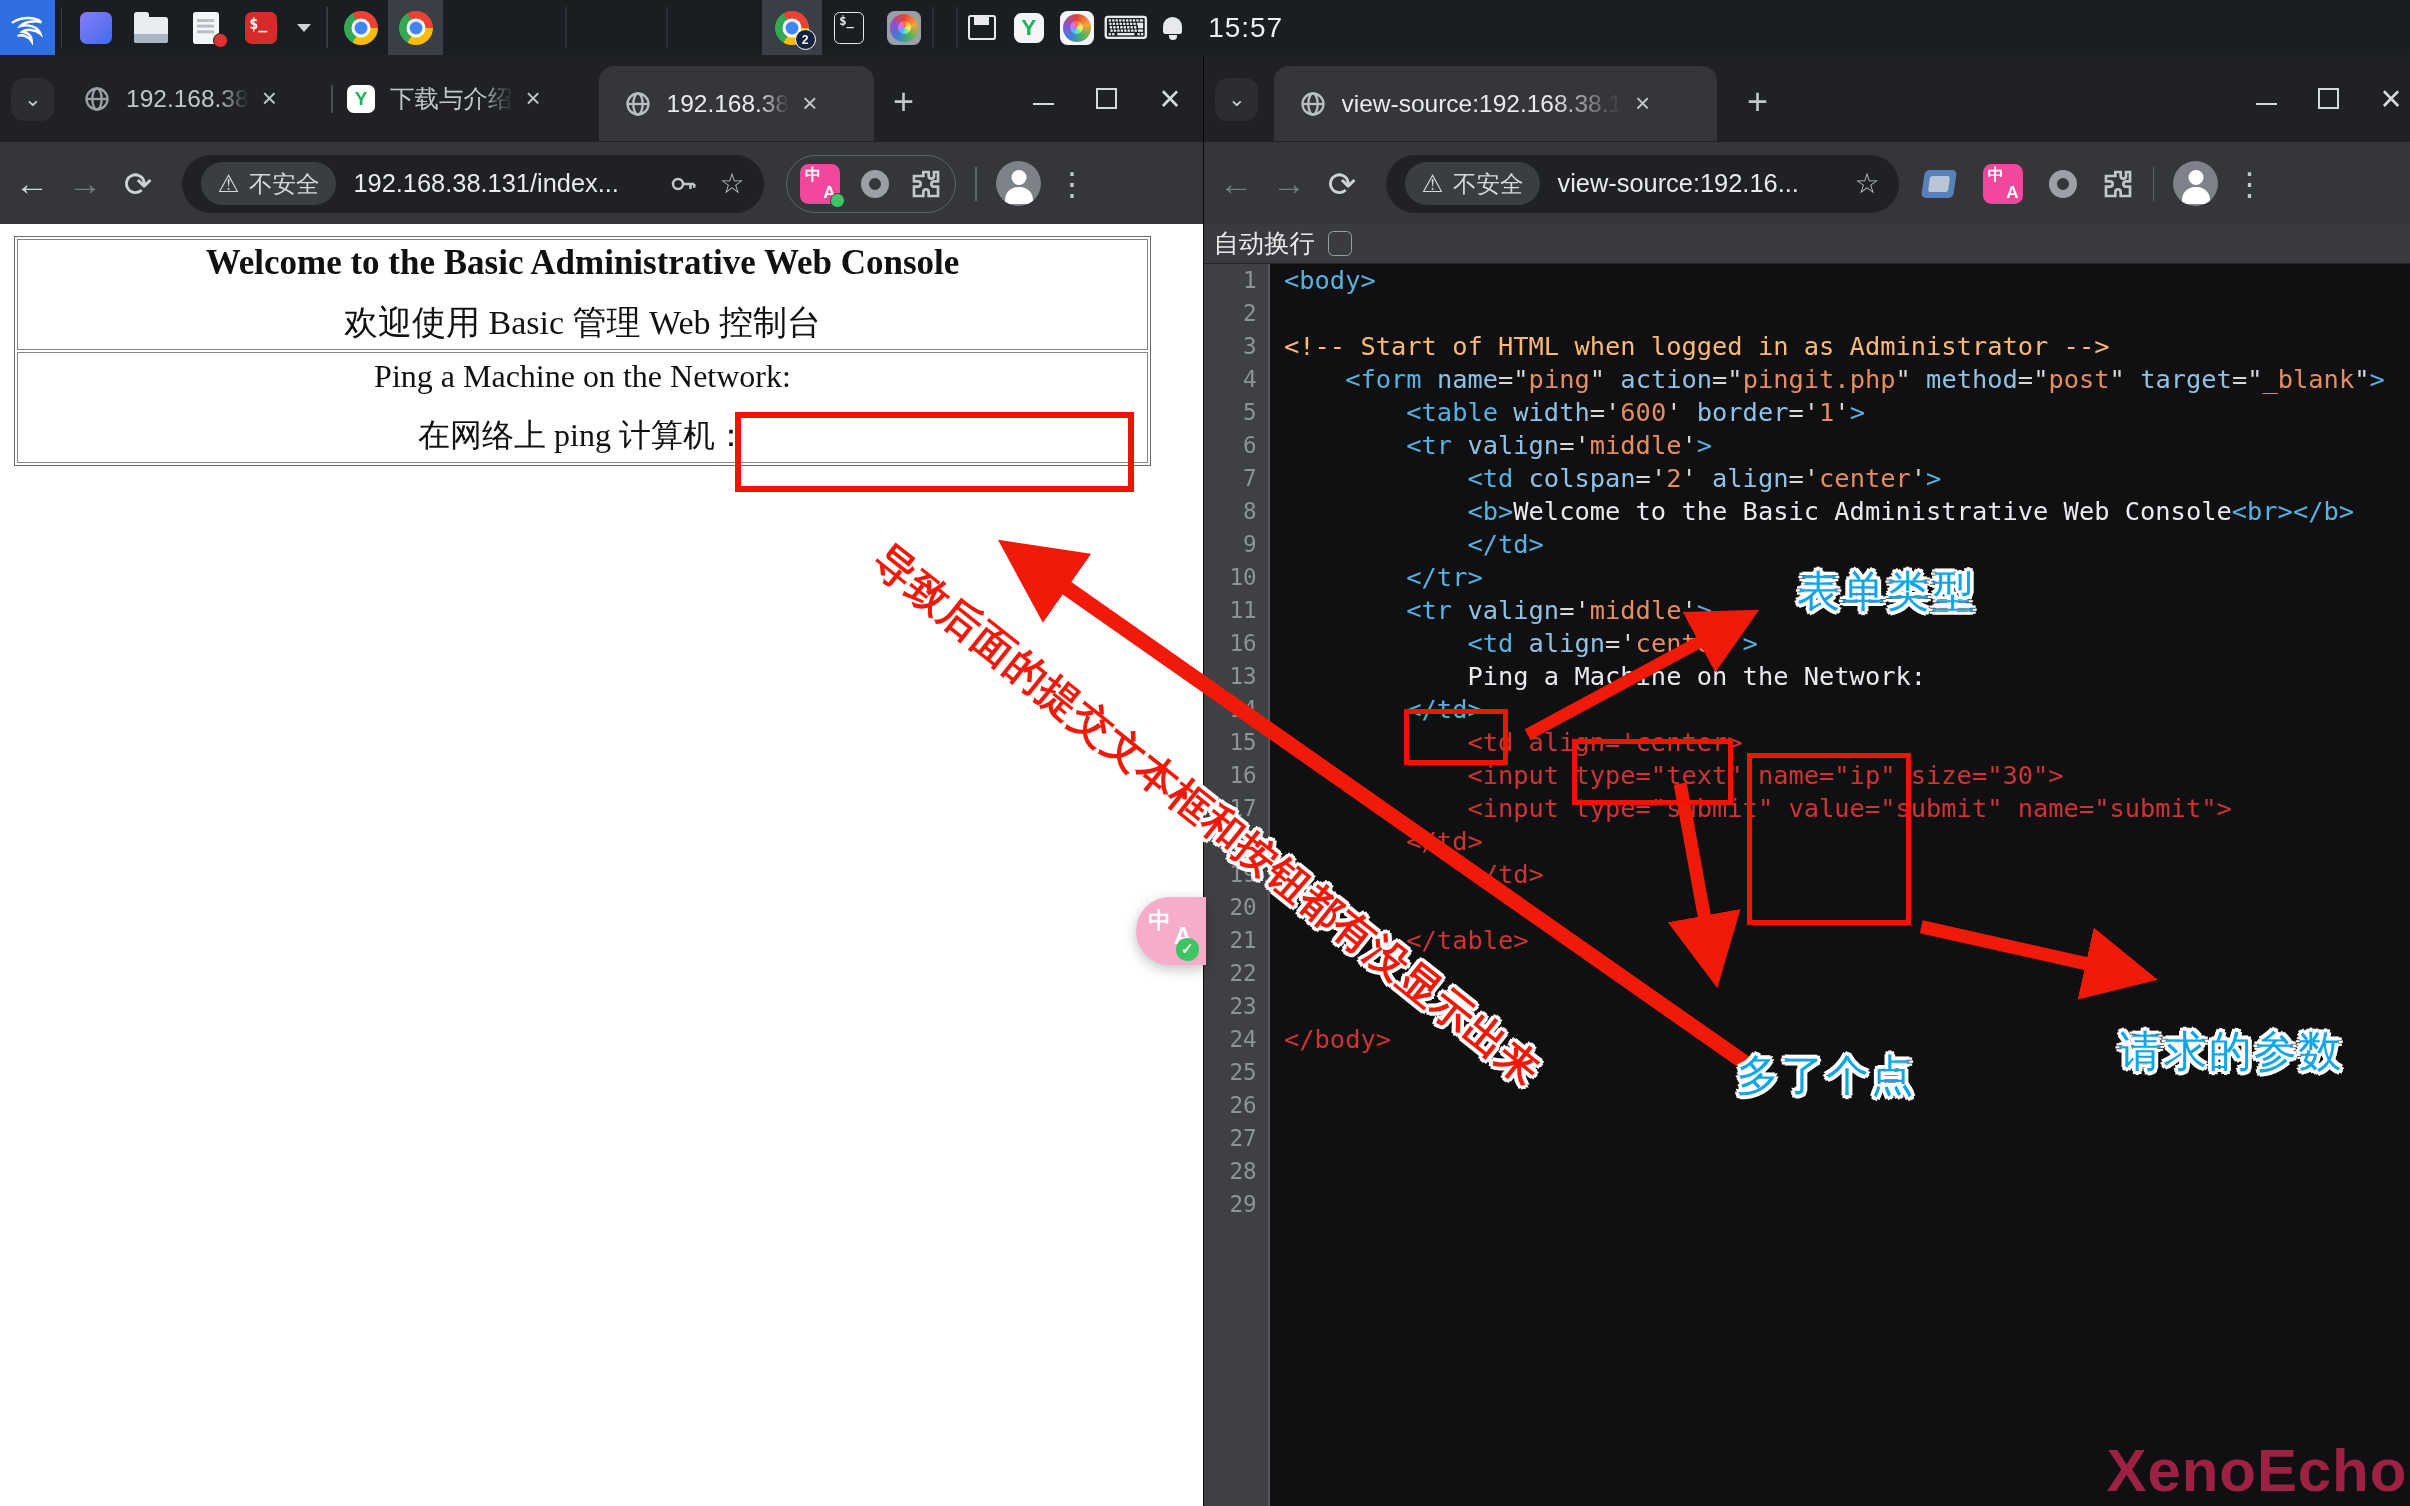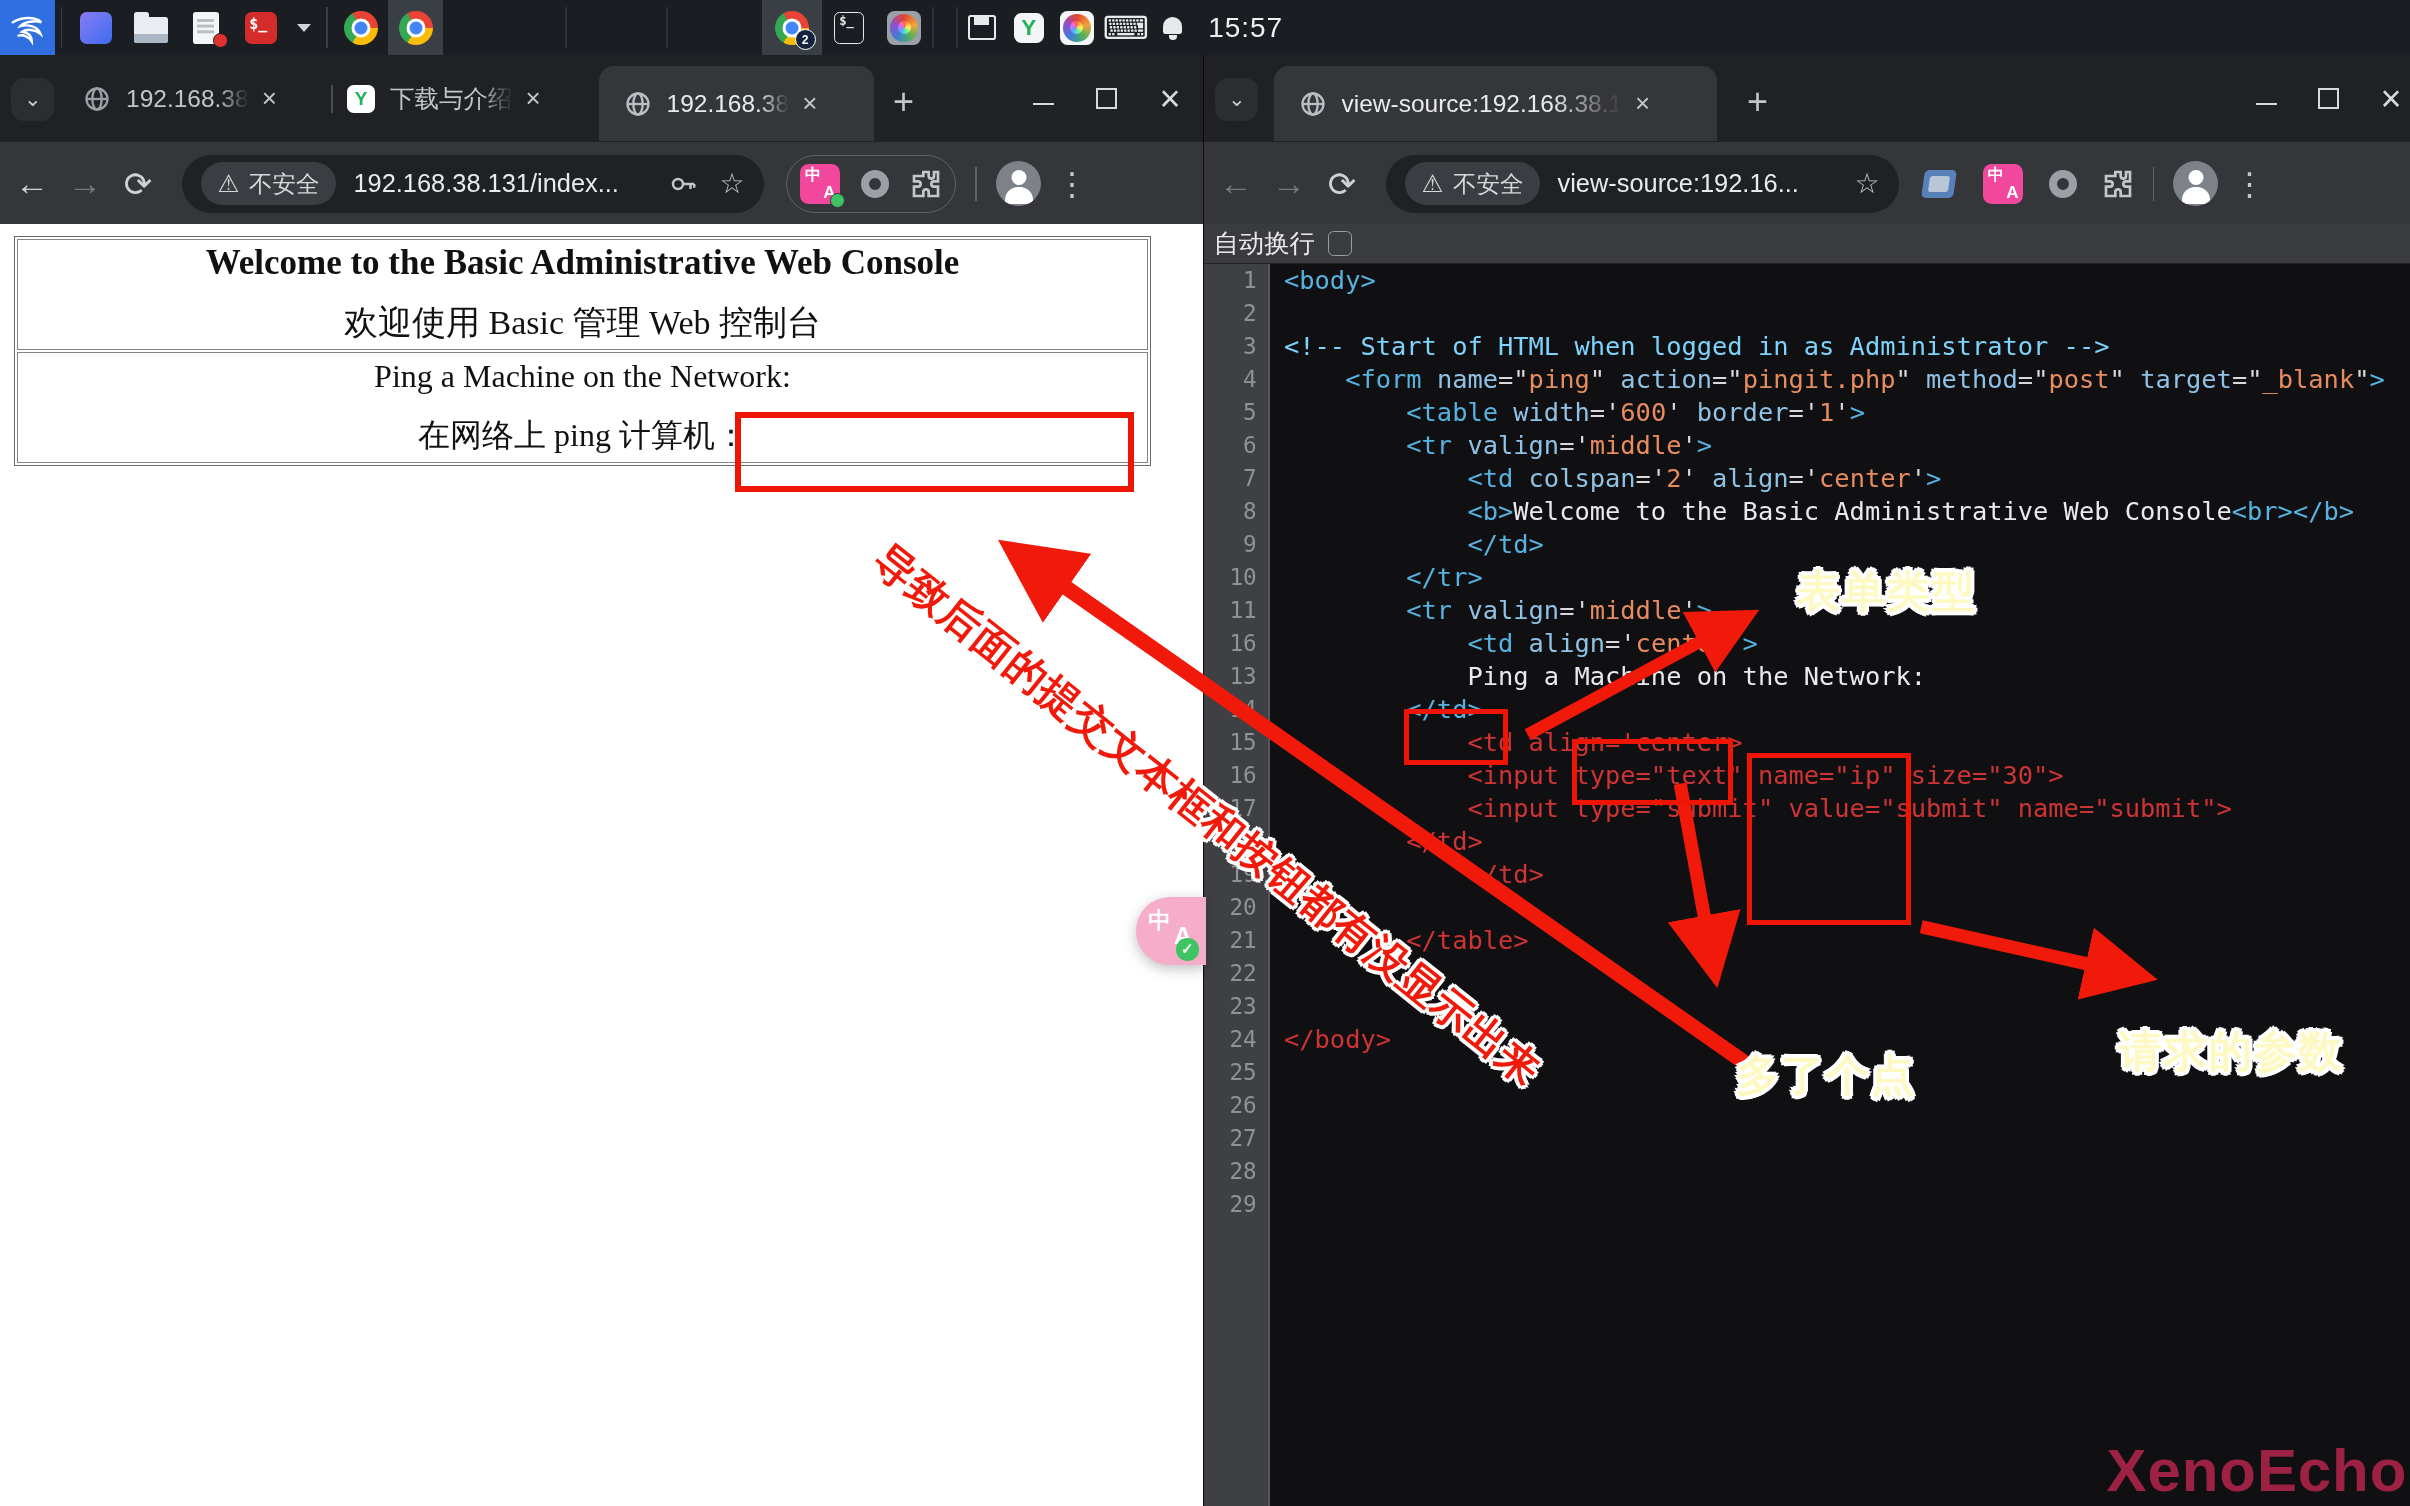--- a/index.html
+++ b/index.html
@@ -103,28 +103,28 @@
   .srcview { position:absolute; left:0; top:209px; right:0; bottom:0; background:#101013; overflow:hidden; }
   .gutter { position:absolute; left:0; top:0; bottom:0; width:66px; background:#3f4043; border-right:2.8px solid #54565a; }
   .gutter .ln { height:33px; line-height:33px; text-align:right; padding-right:11.3px; color:#8f9296; font-family:"DejaVu Sans Mono",monospace; font-size:22.6px; }
   .code { position:absolute; left:80px; top:0; right:0; }
   .code .code-line { height:33px; line-height:33px; white-space:pre; font-family:"DejaVu Sans Mono",monospace; font-size:25.4px; }
   .code .tag { color:#57b2e0; }
   .code .atr { color:#8fc2e4; }
   .code .val { color:#e78c5f; }
   .code .pun { color:#d7d9da; }
   .code .txt { color:#e9eaec; }
-  .code .com { color:#7dd3fc;margin-top:8px; }
+  .code .com { color:#fdba74;margin-top:8px; }
   .code .err { color:#ce3434; }
   .code .pln { color:#d7d9da; }
 
   
   .ann-box { position:absolute; border:6.6px solid #ef1505; z-index:50; }
   .ann-box.thin { border-width:5.6px; }
-  .ann-label { position:absolute; z-index:52; color:#fef9c3; font-weight:bold; font-size:43px; letter-spacing:1.9px;
+  .ann-label { position:absolute; z-index:52; color:#0ea5e9; font-weight:normal; font-size:43px; letter-spacing:1.9px;
     text-shadow:-3.8px 0 0 #fff,3.8px 0 0 #fff,0 -3.8px 0 #fff,0 3.8px 0 #fff,-2.8px -2.8px 0 #fff,2.8px 2.8px 0 #fff,-2.8px 2.8px 0 #fff,2.8px -2.8px 0 #fff; }
   .ann-rotated { position:absolute; left:896px; top:533px; z-index:52; transform:rotate(38.5deg); transform-origin:left top; color:#f1190a; font-weight:bold; font-size:41px; white-space:nowrap; letter-spacing:0.9px;
     text-shadow:-3.8px 0 0 #fff,3.8px 0 0 #fff,0 -3.8px 0 #fff,0 3.8px 0 #fff,-2.8px -2.8px 0 #fff,2.8px 2.8px 0 #fff,-2.8px 2.8px 0 #fff,2.8px -2.8px 0 #fff; }
   #arrow-overlay { position:absolute; left:0; top:0; z-index:48; pointer-events:none; }
   .watermark { position:absolute; right:3.8px; bottom:1.9px; z-index:60; color:#9c2143; font-size:60px; font-weight:bold; letter-spacing:0.9px; }
 </style>
 </head>
 <body>
 
 <div class="taskbar">

